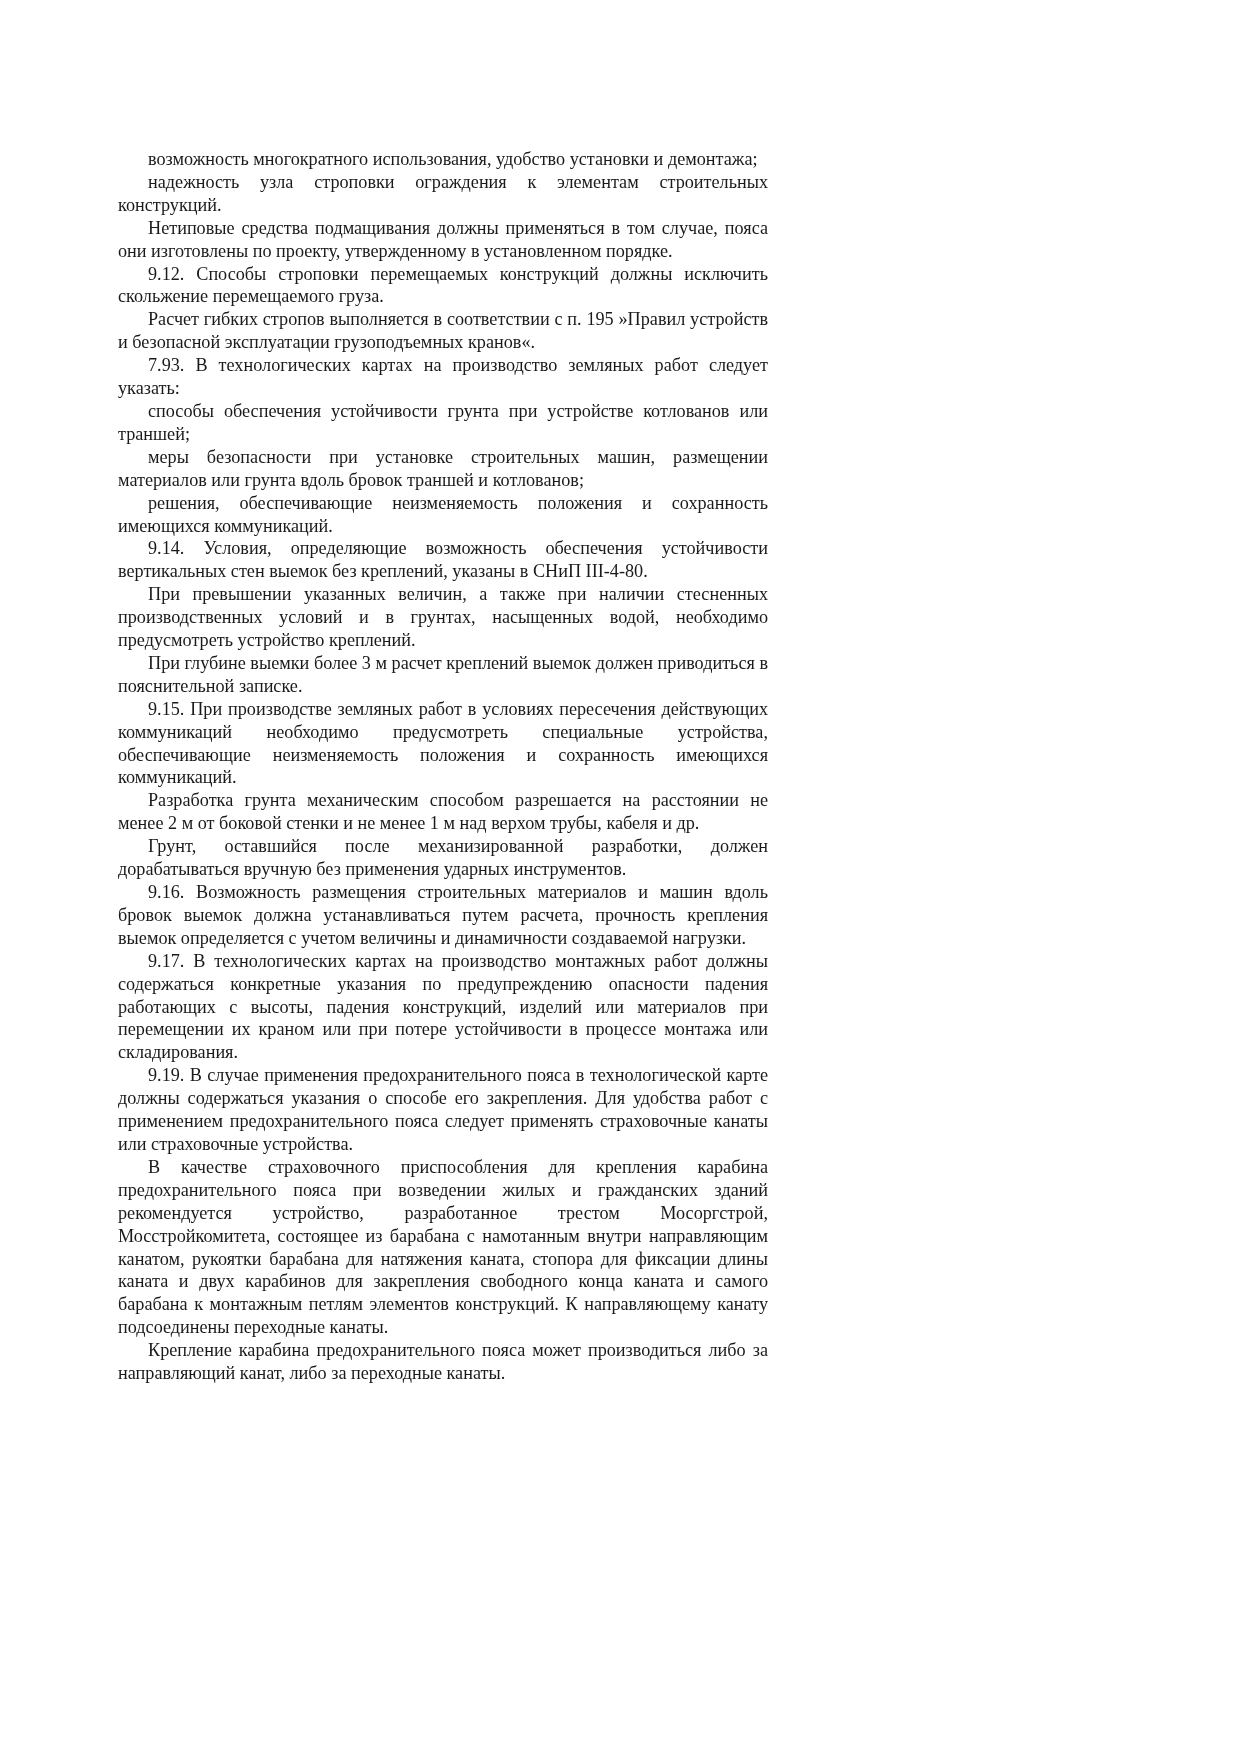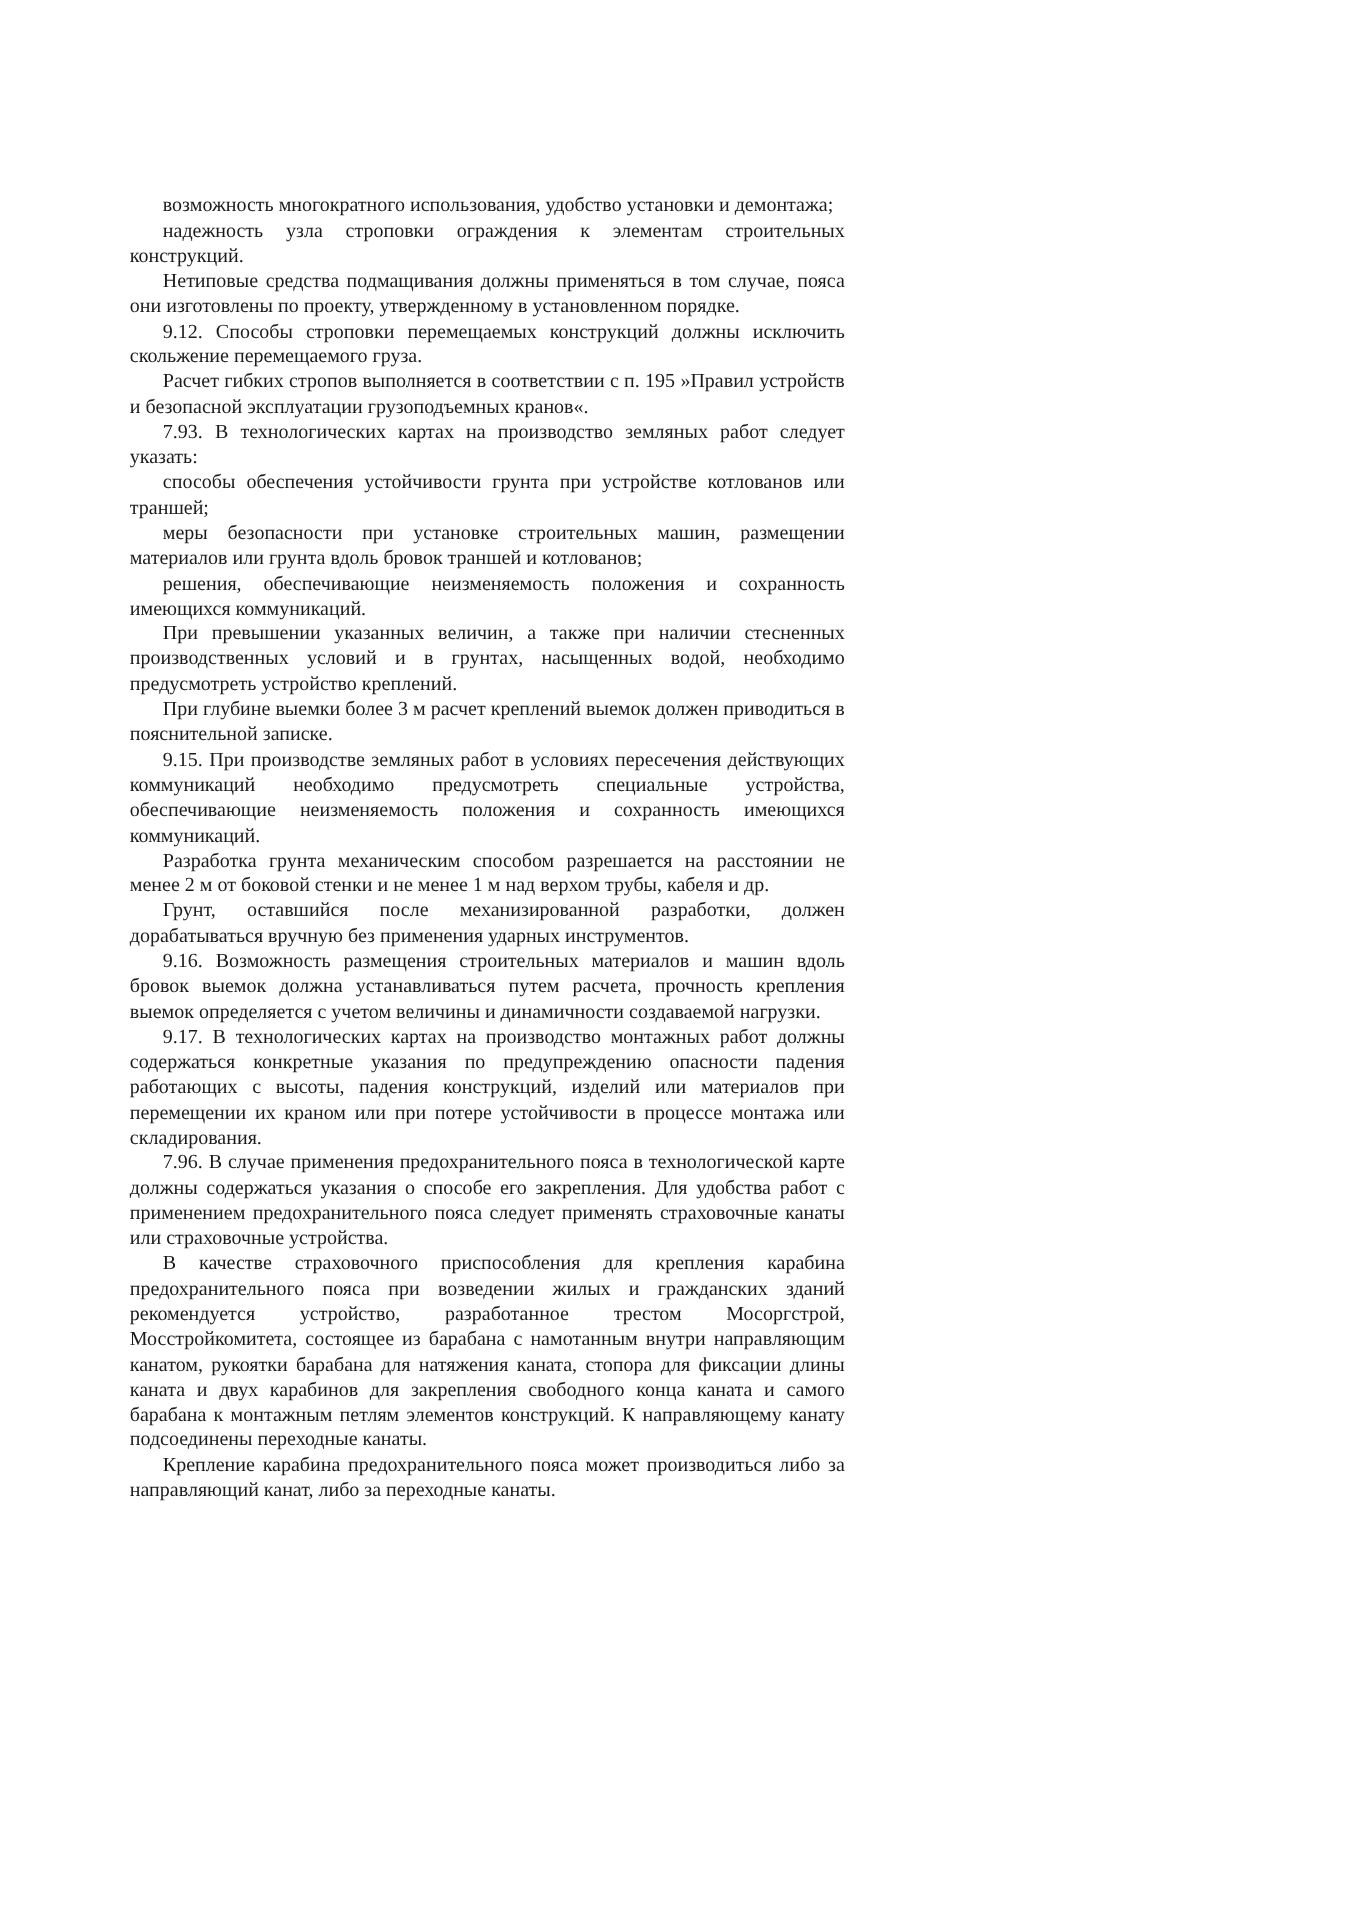--- a/index.html
+++ b/index.html
@@ -15,21 +15,20 @@
     }
     .page {
       position: absolute;
       left: 118px;
       top: 148px;
       width: 650px;
       font-family: "Liberation Serif", "DejaVu Serif", serif;
       font-size: 18.2px;
       line-height: 22.9px;
       color: #1a1a1a;
-      margin-top: 27px;
     }
     .para {
       margin: 0;
       text-indent: 30px;
       text-align: justify;
       hyphens: none;
     }
   </style>
 </head>
 <body>
@@ -37,23 +36,24 @@
 <div class="page">
   <p class="para">возможность многократного использования, удобство установки и демонтажа;</p>
   <p class="para">надежность узла строповки ограждения к элементам строительных конструкций.</p>
   <p class="para">Нетиповые средства подмащивания должны применяться в том случае, пояса они изготовлены по проекту, утвержденному в установленном порядке.</p>
   <p class="para">9.12. Способы строповки перемещаемых конструкций должны исключить скольжение перемещаемого груза.</p>
   <p class="para">Расчет гибких стропов выполняется в соответствии с п. 195 »Правил устройств и безопасной эксплуатации грузоподъемных кранов«.</p>
   <p class="para">7.93. В технологических картах на производство земляных работ следует указать:</p>
   <p class="para">способы обеспечения устойчивости грунта при устройстве котлованов или траншей;</p>
   <p class="para">меры безопасности при установке строительных машин, размещении материалов или грунта вдоль бровок траншей и котлованов;</p>
   <p class="para">решения, обеспечивающие неизменяемость положения и сохранность имеющихся коммуникаций.</p>
+  <p class="para">9.14. Условия, определяющие возможность обеспечения устойчивости вертикальных стен выемок без креплений, указаны в СНиП III-4-80.</p>
   <p class="para">При превышении указанных величин, а также при наличии стесненных производственных условий и в грунтах, насыщенных водой, необходимо предусмотреть устройство креплений.</p>
   <p class="para">При глубине выемки более 3 м расчет креплений выемок должен приводиться в пояснительной записке.</p>
   <p class="para">9.15. При производстве земляных работ в условиях пересечения действующих коммуникаций необходимо предусмотреть специальные устройства, обеспечивающие неизменяемость положения и сохранность имеющихся коммуникаций.</p>
   <p class="para">Разработка грунта механическим способом разрешается на расстоянии не менее 2 м от боковой стенки и не менее 1 м над верхом трубы, кабеля и др.</p>
   <p class="para">Грунт, оставшийся после механизированной разработки, должен дорабатываться вручную без применения ударных инструментов.</p>
   <p class="para">9.16. Возможность размещения строительных материалов и машин вдоль бровок выемок должна устанавливаться путем расчета, прочность крепления выемок определяется с учетом величины и динамичности создаваемой нагрузки.</p>
   <p class="para">9.17. В технологических картах на производство монтажных работ должны содержаться конкретные указания по предупреждению опасности падения работающих с высоты, падения конструкций, изделий или материалов при перемещении их краном или при потере устойчивости в процессе монтажа или складирования.</p>
-  <p class="para">7.96. В случае применения предохранительного пояса в технологической карте должны содержаться указания о способе его закрепления. Для удобства работ с применением предохранительного пояса следует применять страховочные канаты или страховочные устройства.</p>
+  <p class="para">9.19. В случае применения предохранительного пояса в технологической карте должны содержаться указания о способе его закрепления. Для удобства работ с применением предохранительного пояса следует применять страховочные канаты или страховочные устройства.</p>
   <p class="para">В качестве страховочного приспособления для крепления карабина предохранительного пояса при возведении жилых и гражданских зданий рекомендуется устройство, разработанное трестом Мосоргстрой, Мосстройкомитета, состоящее из барабана с намотанным внутри направляющим канатом, рукоятки барабана для натяжения каната, стопора для фиксации длины каната и двух карабинов для закрепления свободного конца каната и самого барабана к монтажным петлям элементов конструкций. К направляющему канату подсоединены переходные канаты.</p>
   <p class="para">Крепление карабина предохранительного пояса может производиться либо за направляющий канат, либо за переходные канаты.</p>
 </div>
 
 </body></html>

